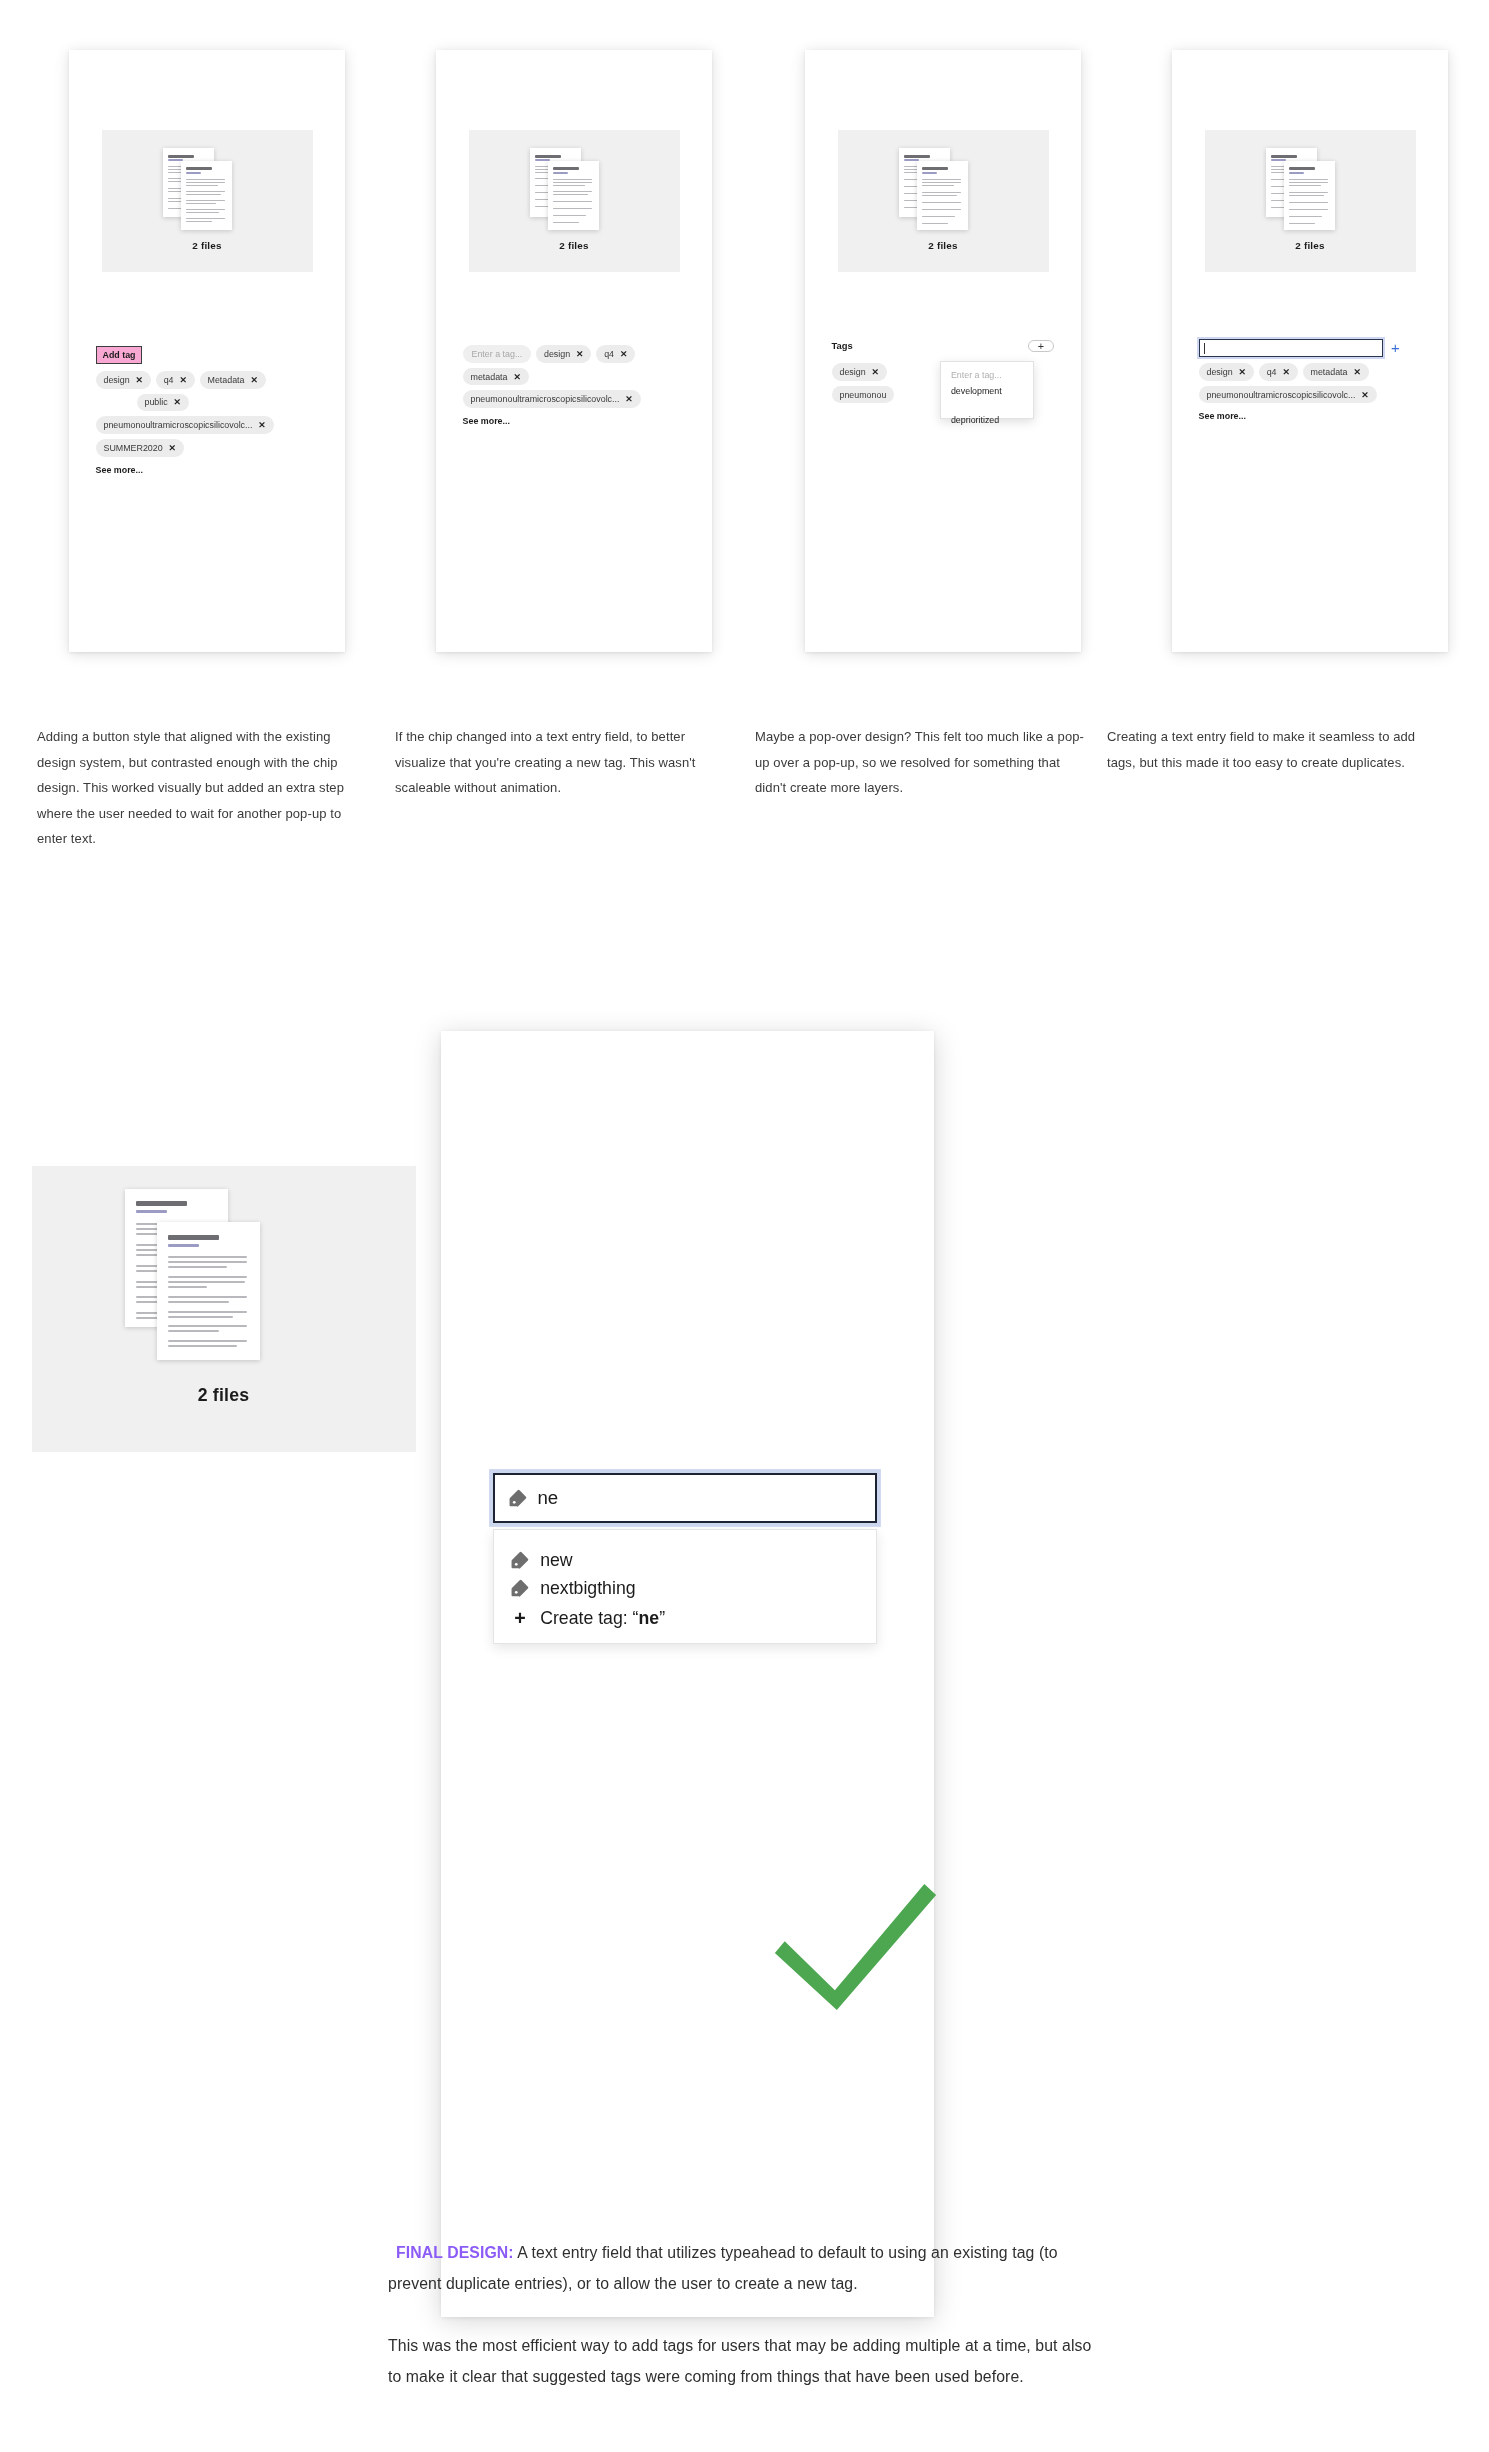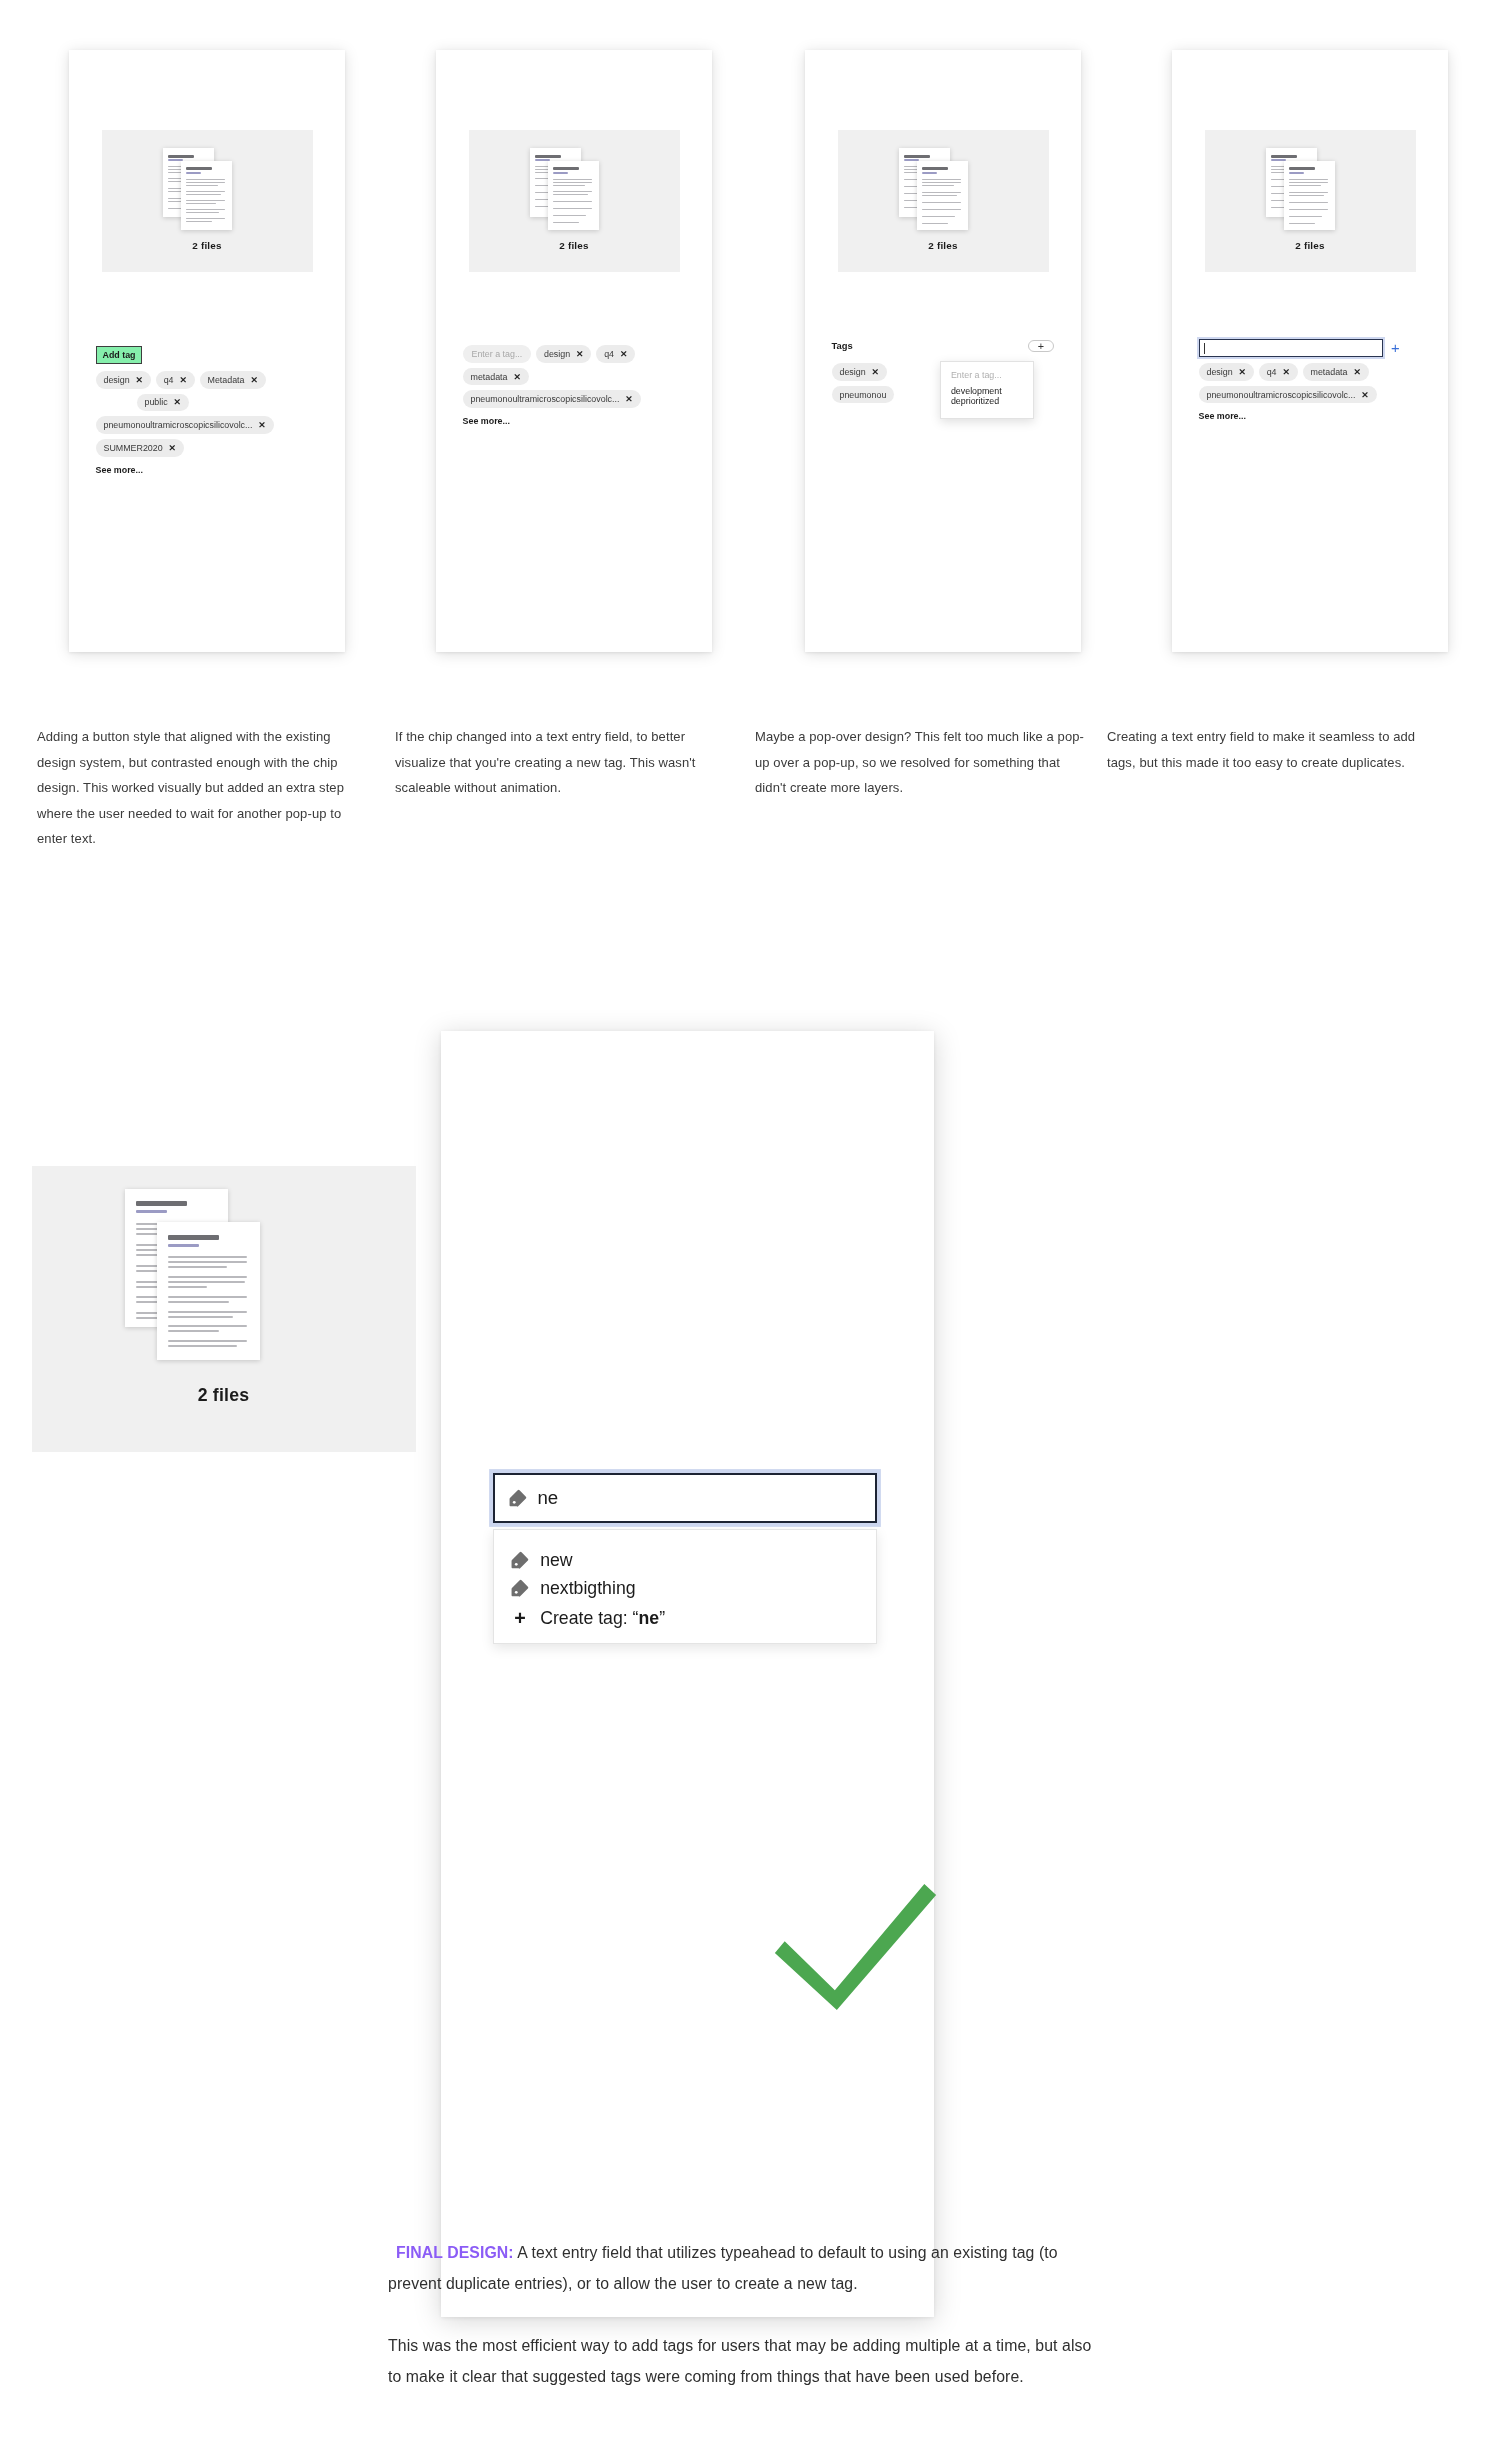--- a/index.html
+++ b/index.html
@@ -58,21 +58,21 @@
     color: #3a3a3a;
     white-space: nowrap;
   }
   .chip .x { font-weight: bold; color: #1f1f1f; }
   .chip.ghost { color: #a8a8a8; background: #efefef; }
   .see-more { font-weight: bold; color: #1b1b1b; }
 
   .addtag-btn {
     display: inline-block;
     border: 1px solid #3d3d3d;
-    background: #86efac;
+    background: #f9a8d4;
     font-weight: bold;
     color: #1b1b1b;
   }
 
   .chiprow { position: absolute; }
   .chipwrap { display: flex; flex-wrap: wrap; }
 
   
   .tags-head {
     position: absolute;
@@ -352,21 +352,21 @@
       </div>
       <div class="chip" style="font-size:8.9px; padding:3.9px 7.9px;">
         <span>pneumonou</span>
       </div>
     </div>
   </div>
 
   <div class="popover" style="left:135px; top:311px; width:94px; height:58px;">
     <div class="pop-item placeholder" style="position:absolute; left:9.9px; top:7.9px; font-size:8.9px;">Enter a tag...</div>
     <div class="pop-item" style="position:absolute; left:9.9px; top:23.6px; font-size:8.9px;">development</div>
-    <div class="pop-item" style="position:absolute; left:9.9px; top:34px; font-size:8.9px;">deprioritized</div>
+    <div class="pop-item" style="position:absolute; left:9.9px; top:53px; font-size:8.9px;">deprioritized</div>
   </div>
 </div>
 
 <div class="card" id="card4" style="left:1172px; top:50px; width:276px; height:602px;">
 
   <div class="preview" style="left:32.5px; top:80px; width:211px; height:142px;">
     <div class="doc" style="left:61px; top:17.7px; width:51px; height:69px;">
       <div class="doc-title" style="position:absolute;left:5.9px;top:6.9px;width:25.6px;height:3px;"></div>
       <div class="doc-sub" style="position:absolute;left:5.9px;top:11.8px;width:14.8px;height:2px;"></div>
       <div class="doc-line" style="position:absolute;left:5.9px;top:18.7px;width:39px;height:1px;"></div>

